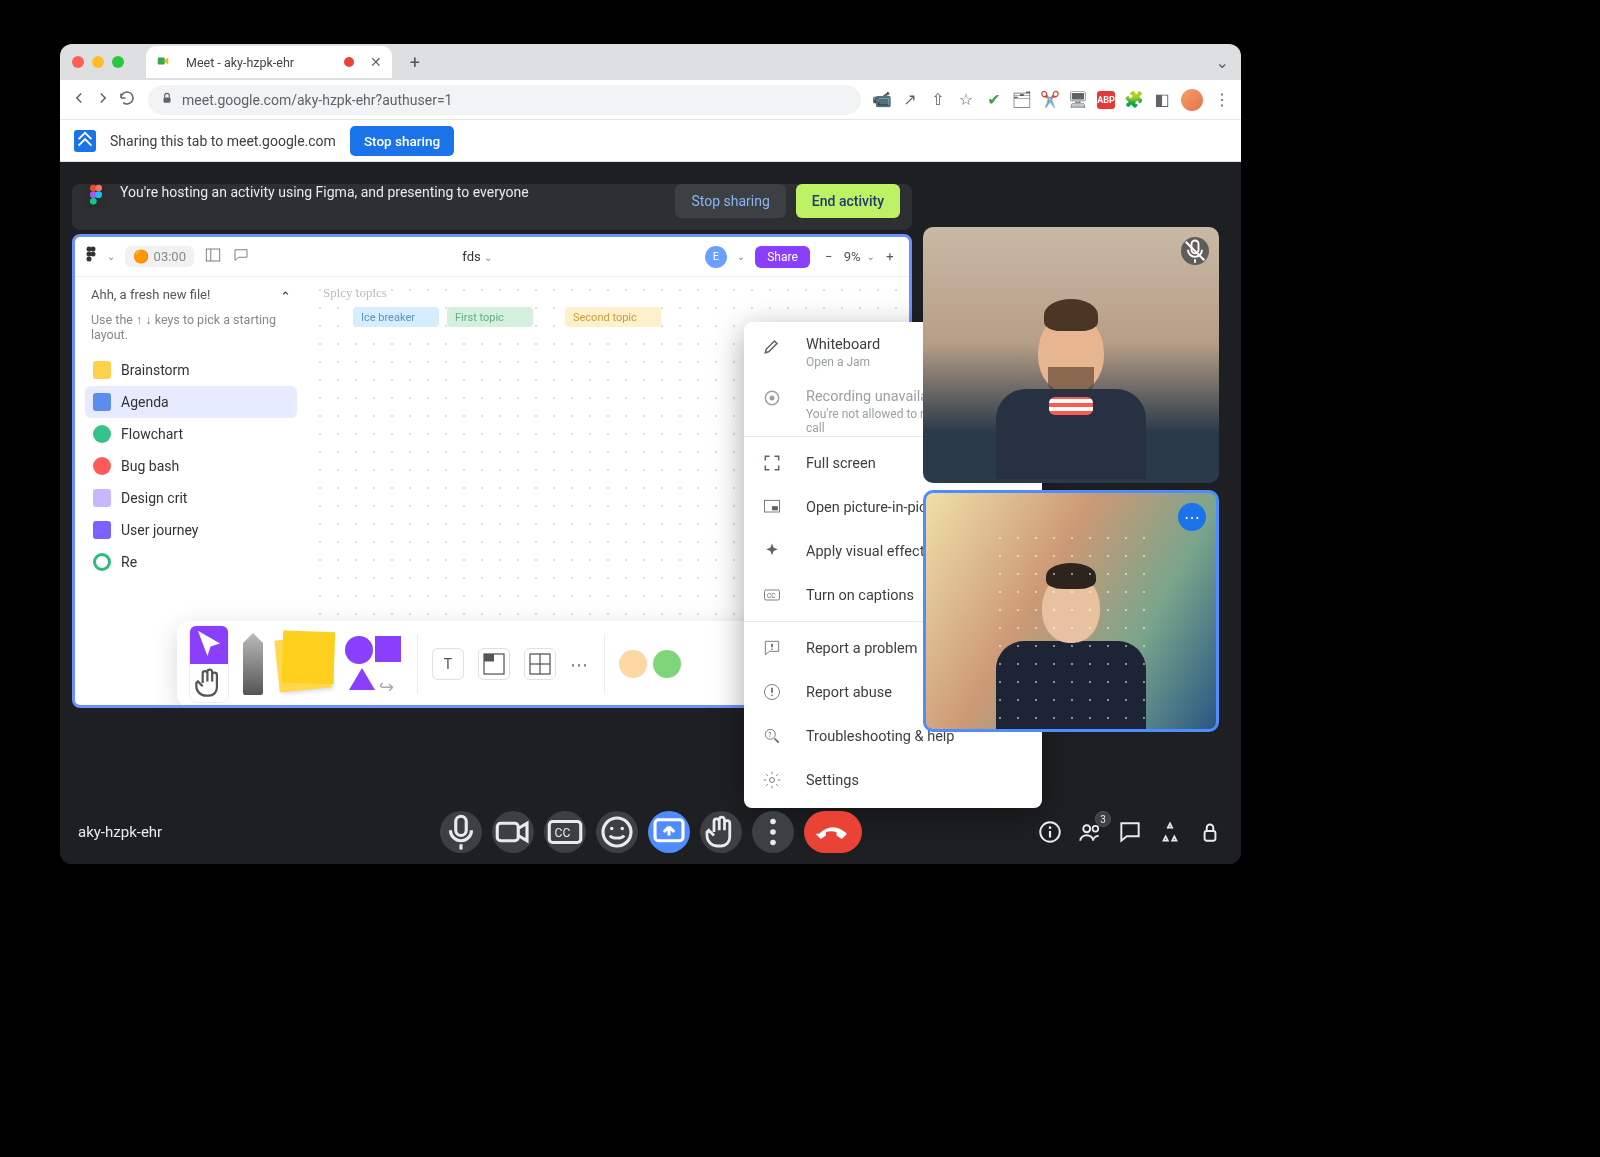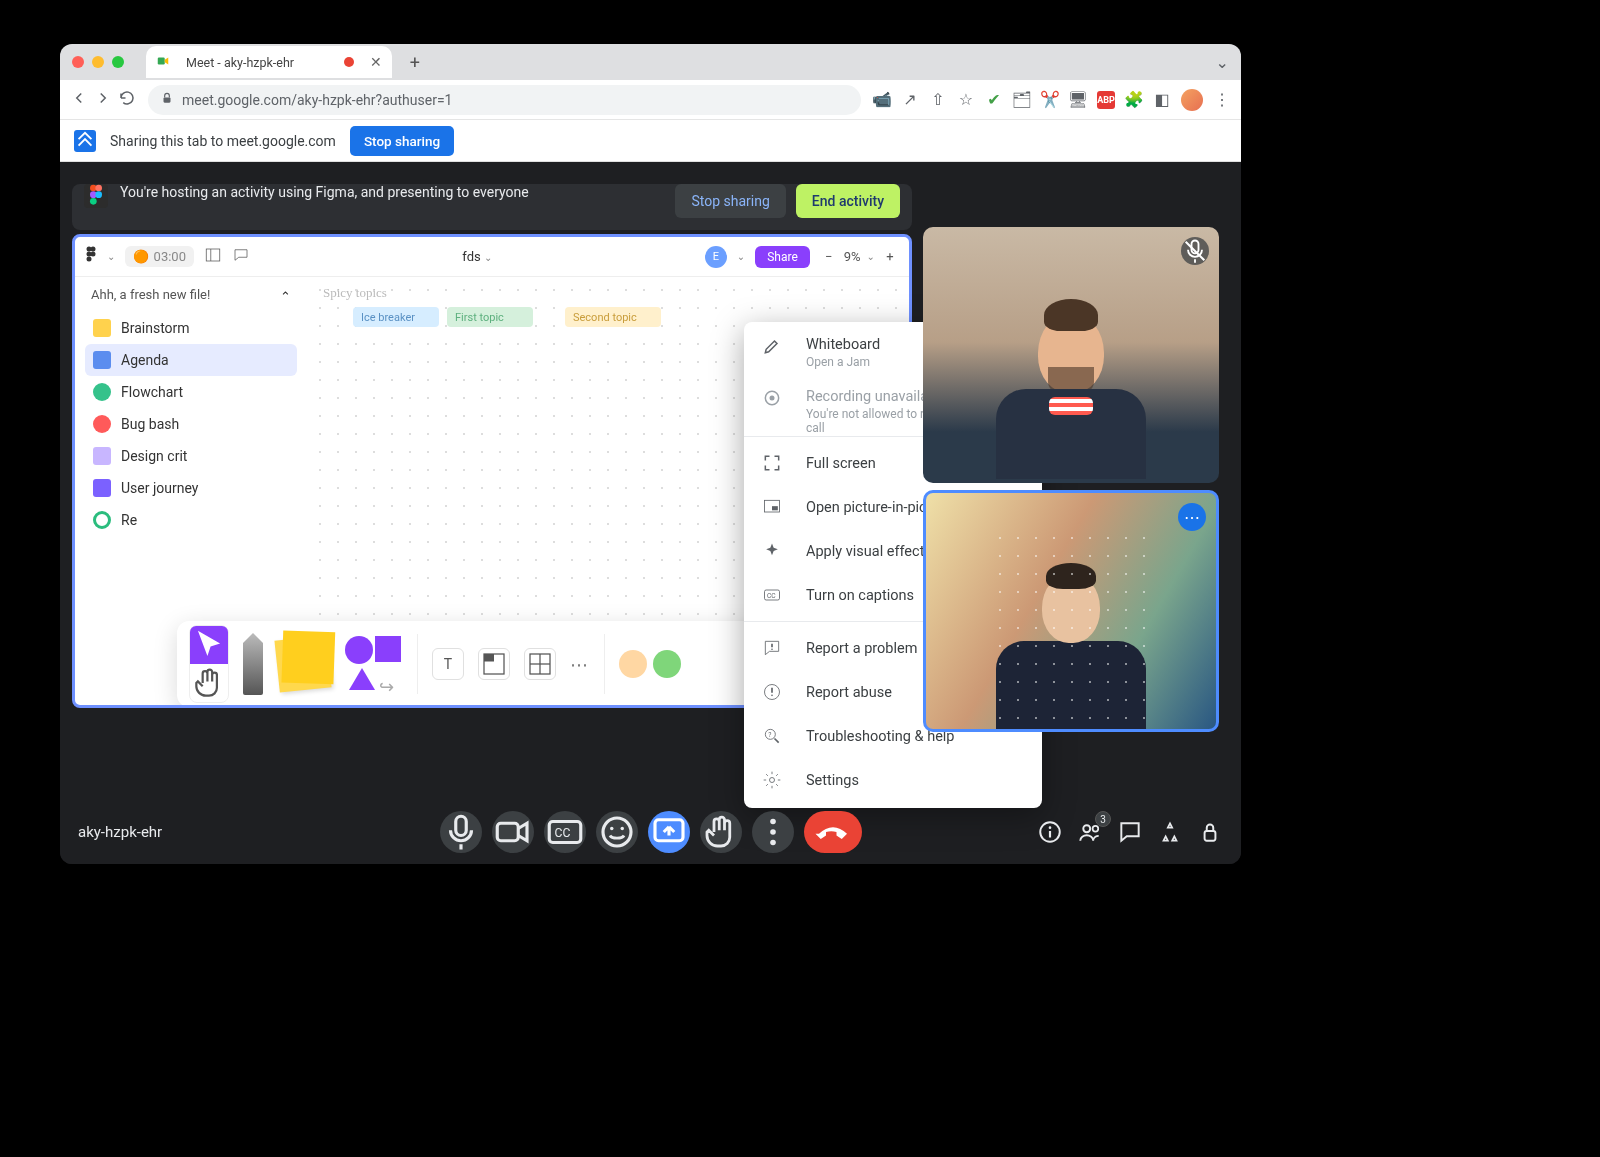--- a/index.html
+++ b/index.html
@@ -266,20 +266,21 @@
           <span class="pm">+</span>
         </span>
       </div>
 
       <div class="figma-body">
         <div class="figma-left">
           <div class="hint">
             <span>Ahh, a fresh new file!</span>
             <span class="chev">⌃</span>
           </div>
+          <div class="hint2">Use the ↑ ↓ keys to pick a starting layout.</div>
 
           <div class="tmpl-item">
             <span class="tmpl-icon" style="background:#ffd24d"></span>
             <span>Brainstorm</span>
           </div>
           <div class="tmpl-item selected">
             <span class="tmpl-icon" style="background:#5b8def"></span>
             <span>Agenda</span>
           </div>
           <div class="tmpl-item">

